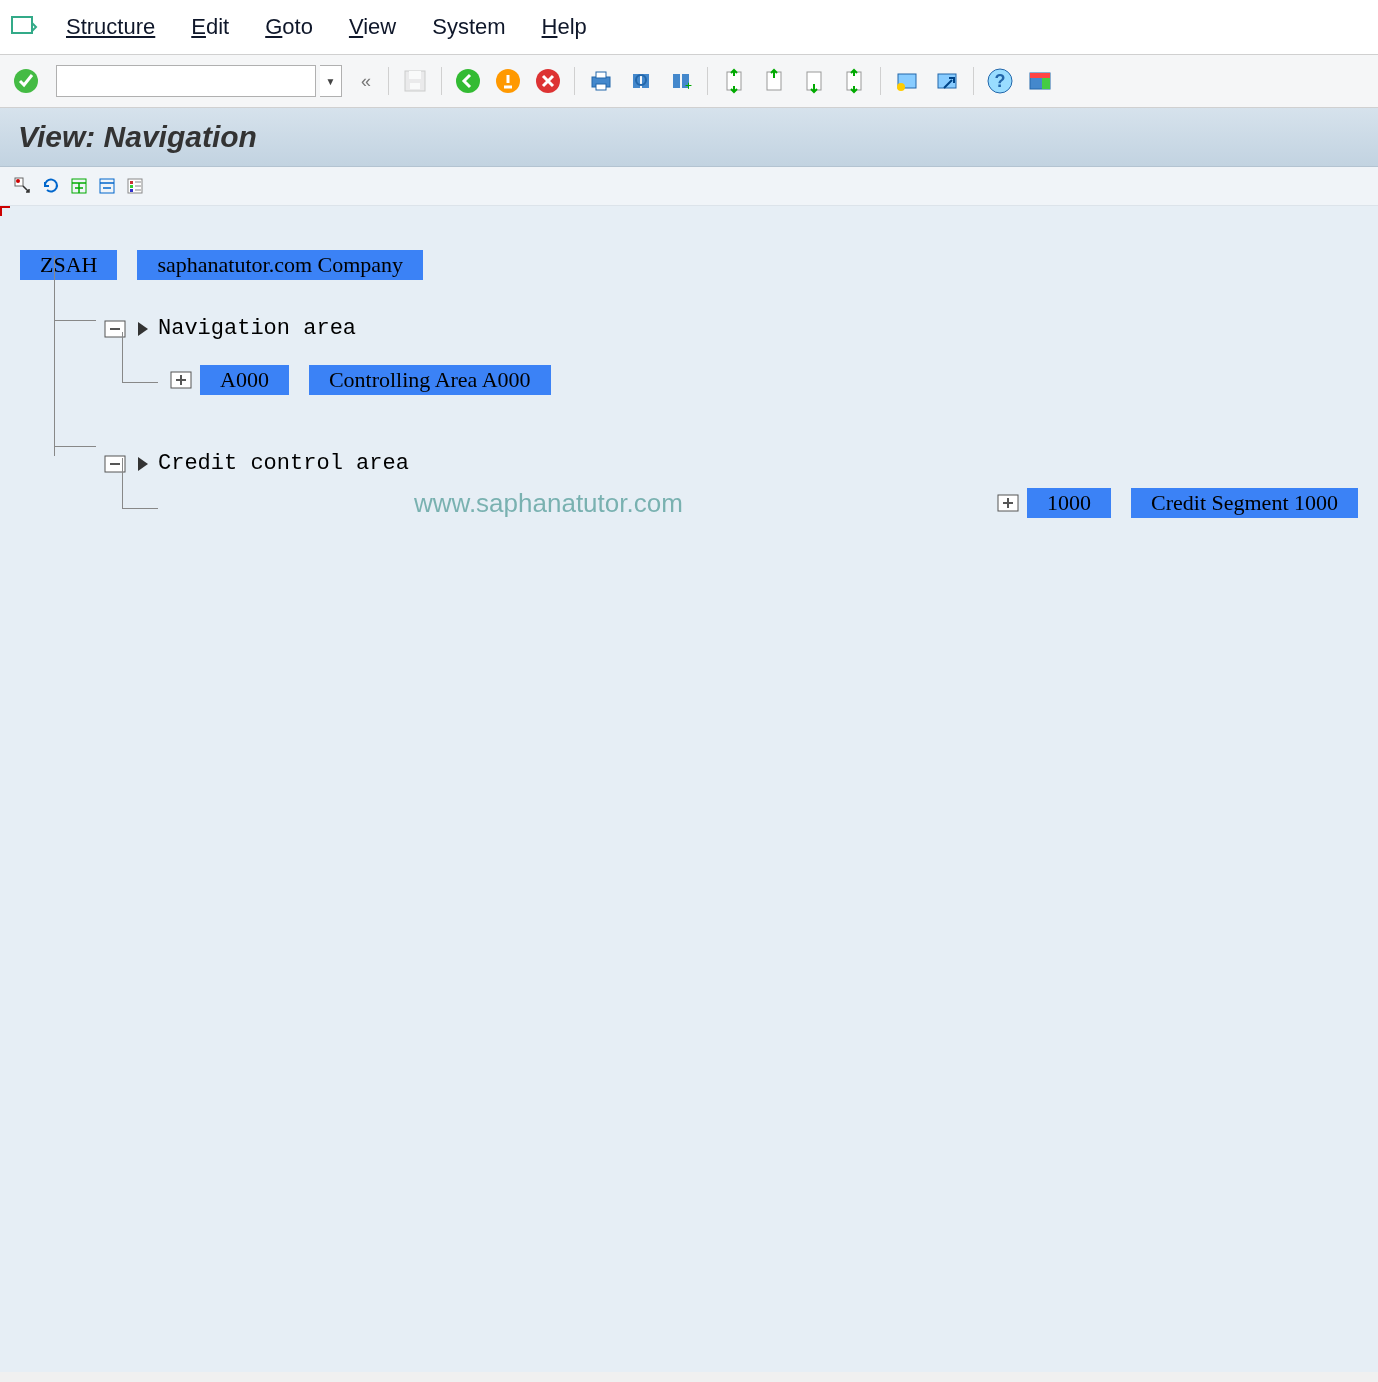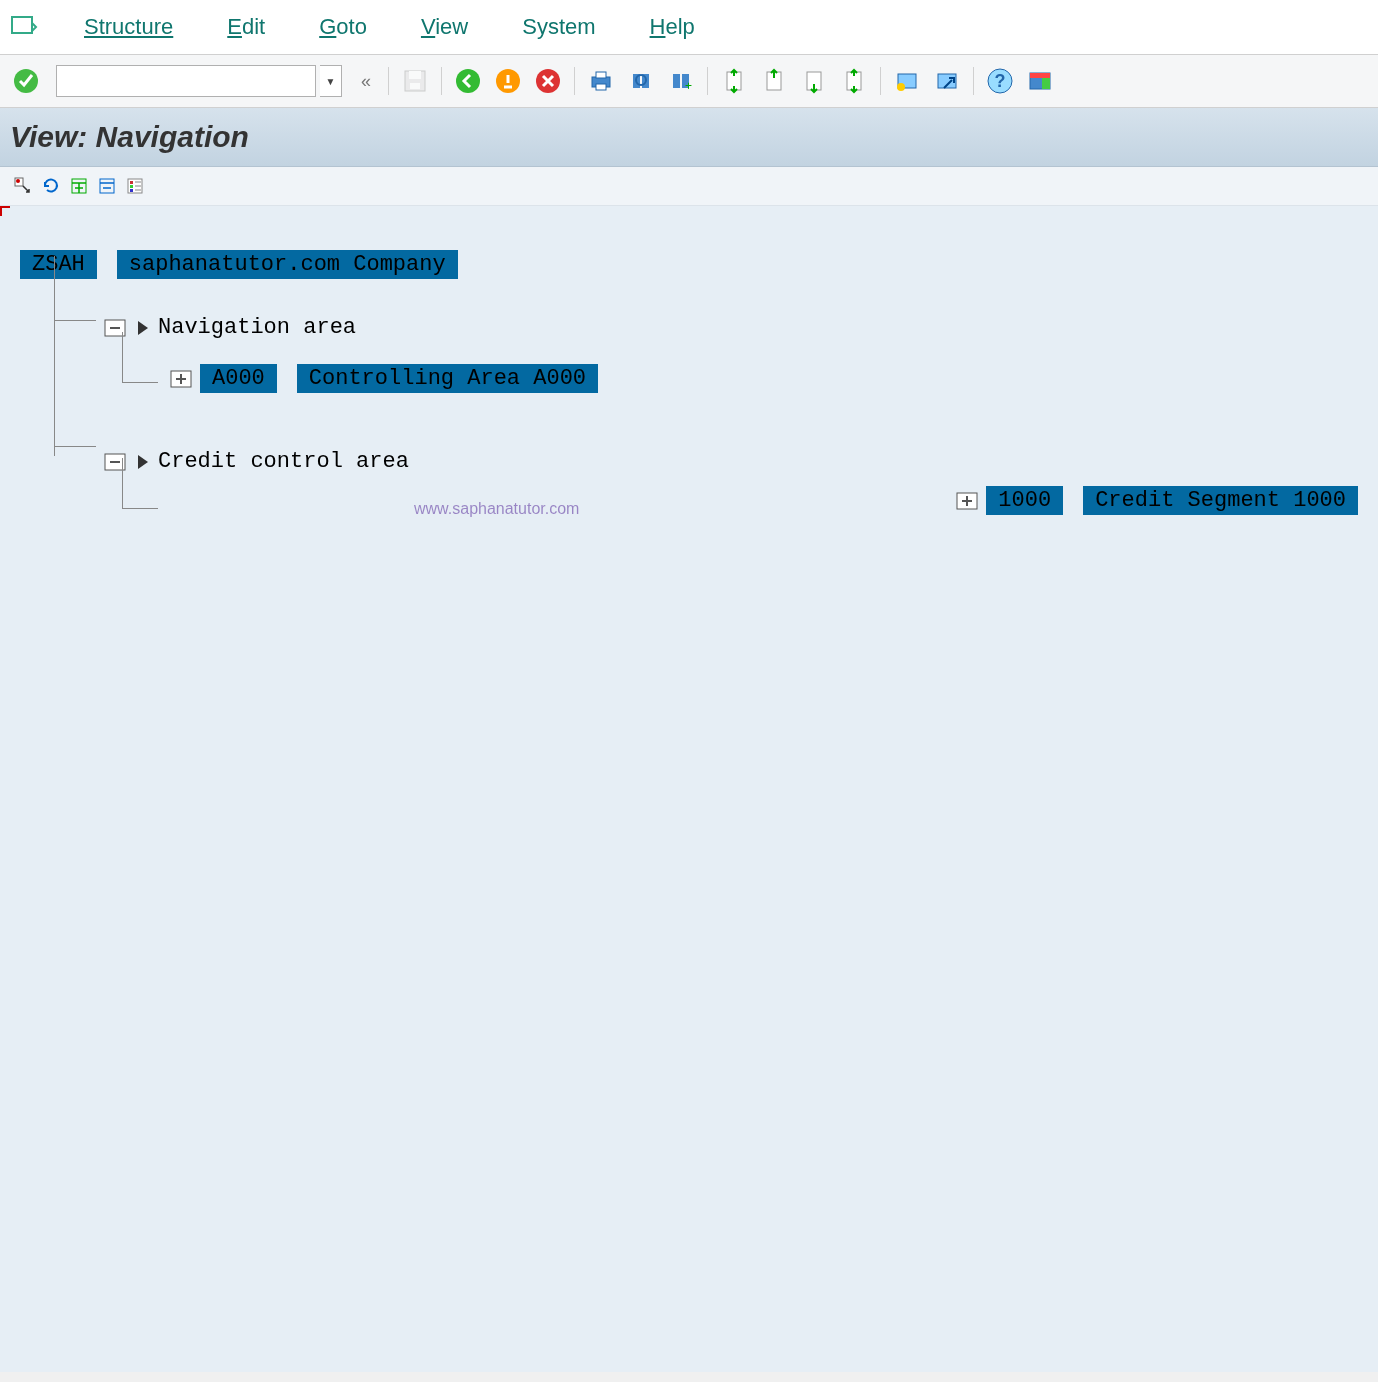--- a/index.html
+++ b/index.html
@@ -12,23 +12,22 @@
       overflow: hidden;
     }
     
     
     .menubar {
       background: #ffffff;
       border-bottom: 1px solid #d0d0d0;
       padding: 8px 4px;
       display: flex;
       align-items: center;
-      gap: 18px;
       font-size: 22px;
-      color: #0f766e;
+      color: #0f172a;
     }
     .menubar .menu-icon {
       width: 32px;
       height: 32px;
       display: flex;
       align-items: center;
       justify-content: center;
       margin-right: 8px;
       margin-left: 4px;
     }
@@ -91,21 +90,21 @@
       justify-content: center;
       font-size: 18px;
       color: #777;
     }
     .toolbar .tb-btn.disabled { opacity: 0.45; }
     
     
     .title-bar {
       background: linear-gradient(#d6e2ec, #c2d3e1);
       border-bottom: 1px solid #b3c3d1;
-      padding: 12px 10px;
+      padding: 12px 18px;
     }
     .title-bar .title {
       font-size: 30px;
       font-weight: bold;
       font-style: italic;
       color: #333;
     }
     
     
     .app-toolbar {
@@ -149,22 +148,23 @@
       color: #000;
       padding: 30px 6px 6px 6px;
     }
     .tree-row {
       display: flex;
       align-items: center;
       margin-bottom: 10px;
       white-space: nowrap;
     }
     .hl {
-      background: #0369a1;
-      padding: 2px 12px;
+      background: #3b82f6;
+      padding: 2px 20px;
+      font-family: Liberation Serif, serif;
     }
     .node-icon {
       display: inline-flex;
       width: 26px;
       height: 22px;
       align-items: center;
       justify-content: center;
       margin-right: 6px;
     }
     .triangle {
@@ -178,24 +178,24 @@
     
     .tree-container {
       position: relative;
     }
     .line {
       position: absolute;
       background: #888;
     }
     .watermark {
       position: absolute;
-      top: 280px;
+      top: 268px;
       left: 400px;
-      color: #4c1d95;
-      font-size: 16px;
+      color: #0f766e;
+      font-size: 26px;
       font-family: Arial, sans-serif;
       opacity: 0.5;
       pointer-events: none;
     }
     
     
     svg { display: block; }
   </style>
 </head>
 <body>

